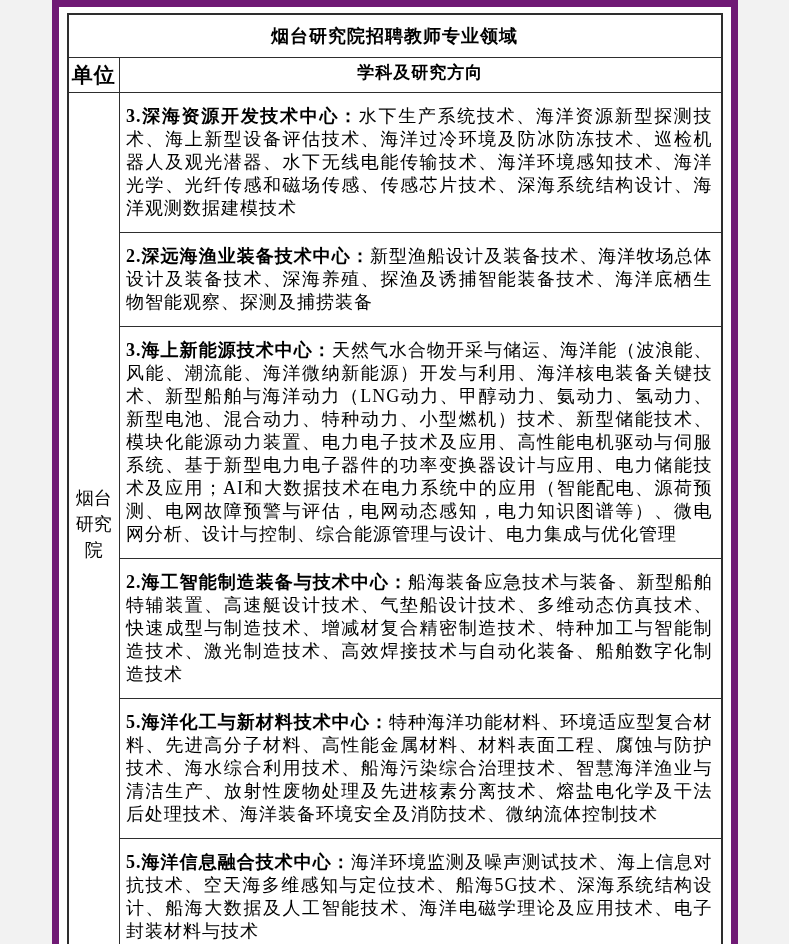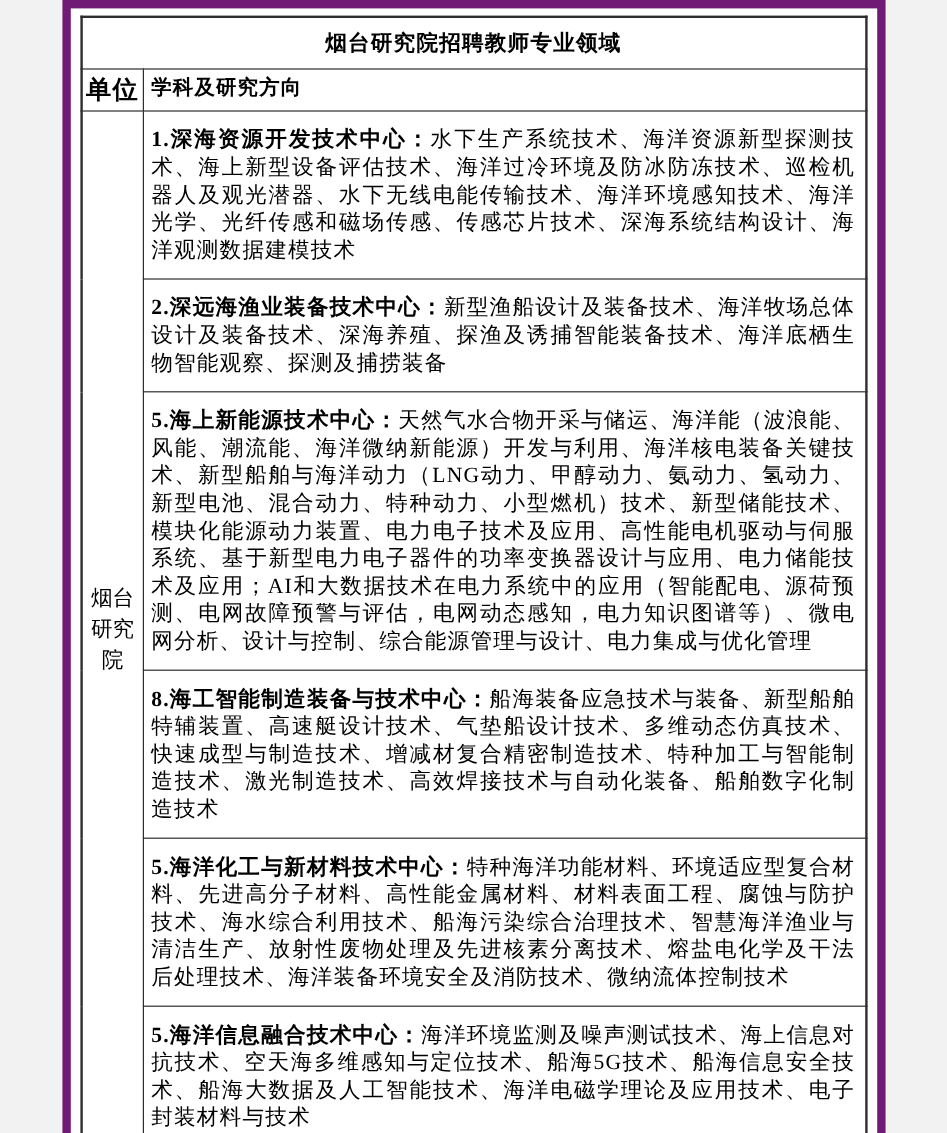--- a/index.html
+++ b/index.html
@@ -38,21 +38,21 @@
     width: 52px;
     font-weight: bold;
     font-size: 21px;
     text-align: center;
     padding: 3px 2px;
     letter-spacing: 1px;
   }
   .header-fields {
     font-weight: bold;
     font-size: 17px;
-    text-align: left;
+    text-align: center;
     padding: 3px 6px;
     letter-spacing: 1px;
   }
   .unit-cell {
     width: 52px;
     text-align: center;
     vertical-align: middle !important;
     font-size: 18px;
     line-height: 26px;
     white-space: pre-line;
@@ -79,32 +79,32 @@
         <td colspan="2" class="title-cell">烟台研究院招聘教师专业领域</td>
       </tr>
       <tr>
         <td class="header-unit">单位</td>
         <td class="header-fields">学科及研究方向</td>
       </tr>
       <tr>
         <td rowspan="6" class="unit-cell">烟台
 研究
 院</td>
-        <td class="row-cell"><span class="row-label">1.深海资源开发技术中心：</span><span>水下生产系统技术、海洋资源新型探测技术、海上新型设备评估技术、海洋过冷环境及防冰防冻技术、巡检机器人及观光潜器、水下无线电能传输技术、海洋环境感知技术、海洋光学、光纤传感和磁场传感、传感芯片技术、深海系统结构设计、海洋观测数据建模技术</span></td>
+        <td class="row-cell"><span class="row-label">3.深海资源开发技术中心：</span><span>水下生产系统技术、海洋资源新型探测技术、海上新型设备评估技术、海洋过冷环境及防冰防冻技术、巡检机器人及观光潜器、水下无线电能传输技术、海洋环境感知技术、海洋光学、光纤传感和磁场传感、传感芯片技术、深海系统结构设计、海洋观测数据建模技术</span></td>
       </tr>
       <tr>
         <td class="row-cell"><span class="row-label">2.深远海渔业装备技术中心：</span><span>新型渔船设计及装备技术、海洋牧场总体设计及装备技术、深海养殖、探渔及诱捕智能装备技术、海洋底栖生物智能观察、探测及捕捞装备</span></td>
       </tr>
       <tr>
-        <td class="row-cell"><span class="row-label">5.海上新能源技术中心：</span><span>天然气水合物开采与储运、海洋能（波浪能、风能、潮流能、海洋微纳新能源）开发与利用、海洋核电装备关键技术、新型船舶与海洋动力（LNG动力、甲醇动力、氨动力、氢动力、新型电池、混合动力、特种动力、小型燃机）技术、新型储能技术、模块化能源动力装置、电力电子技术及应用、高性能电机驱动与伺服系统、基于新型电力电子器件的功率变换器设计与应用、电力储能技术及应用；AI和大数据技术在电力系统中的应用（智能配电、源荷预测、电网故障预警与评估，电网动态感知，电力知识图谱等）、微电网分析、设计与控制、综合能源管理与设计、电力集成与优化管理</span></td>
+        <td class="row-cell"><span class="row-label">3.海上新能源技术中心：</span><span>天然气水合物开采与储运、海洋能（波浪能、风能、潮流能、海洋微纳新能源）开发与利用、海洋核电装备关键技术、新型船舶与海洋动力（LNG动力、甲醇动力、氨动力、氢动力、新型电池、混合动力、特种动力、小型燃机）技术、新型储能技术、模块化能源动力装置、电力电子技术及应用、高性能电机驱动与伺服系统、基于新型电力电子器件的功率变换器设计与应用、电力储能技术及应用；AI和大数据技术在电力系统中的应用（智能配电、源荷预测、电网故障预警与评估，电网动态感知，电力知识图谱等）、微电网分析、设计与控制、综合能源管理与设计、电力集成与优化管理</span></td>
       </tr>
       <tr>
-        <td class="row-cell"><span class="row-label">8.海工智能制造装备与技术中心：</span><span>船海装备应急技术与装备、新型船舶特辅装置、高速艇设计技术、气垫船设计技术、多维动态仿真技术、快速成型与制造技术、增减材复合精密制造技术、特种加工与智能制造技术、激光制造技术、高效焊接技术与自动化装备、船舶数字化制造技术</span></td>
+        <td class="row-cell"><span class="row-label">2.海工智能制造装备与技术中心：</span><span>船海装备应急技术与装备、新型船舶特辅装置、高速艇设计技术、气垫船设计技术、多维动态仿真技术、快速成型与制造技术、增减材复合精密制造技术、特种加工与智能制造技术、激光制造技术、高效焊接技术与自动化装备、船舶数字化制造技术</span></td>
       </tr>
       <tr>
         <td class="row-cell"><span class="row-label">5.海洋化工与新材料技术中心：</span><span>特种海洋功能材料、环境适应型复合材料、先进高分子材料、高性能金属材料、材料表面工程、腐蚀与防护技术、海水综合利用技术、船海污染综合治理技术、智慧海洋渔业与清洁生产、放射性废物处理及先进核素分离技术、熔盐电化学及干法后处理技术、海洋装备环境安全及消防技术、微纳流体控制技术</span></td>
       </tr>
       <tr>
-        <td class="row-cell"><span class="row-label">5.海洋信息融合技术中心：</span><span>海洋环境监测及噪声测试技术、海上信息对抗技术、空天海多维感知与定位技术、船海5G技术、船海信息安全技术、船海大数据及人工智能技术、海洋电磁学理论及应用技术、电子封装材料与技术</span></td>
+        <td class="row-cell"><span class="row-label">5.海洋信息融合技术中心：</span><span>海洋环境监测及噪声测试技术、海上信息对抗技术、空天海多维感知与定位技术、船海5G技术、深海系统结构设计、船海大数据及人工智能技术、海洋电磁学理论及应用技术、电子封装材料与技术</span></td>
       </tr>
     </tbody>
   </table>
 </div>
 
 </body></html>

